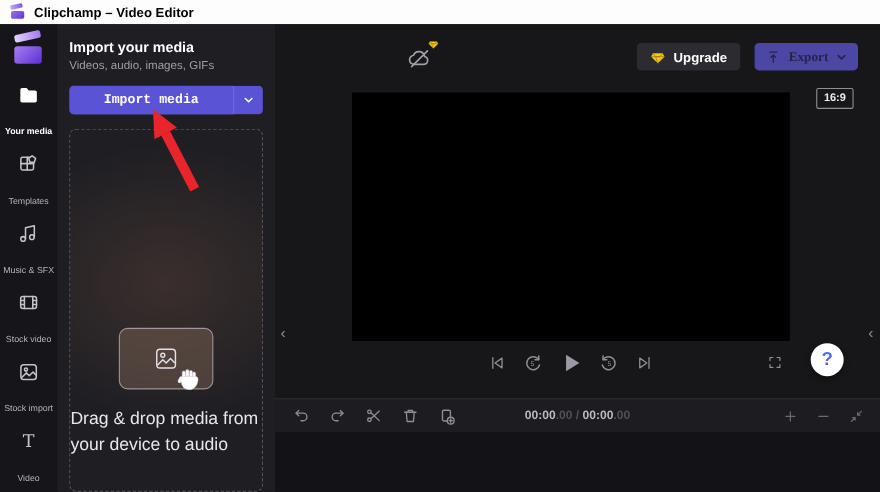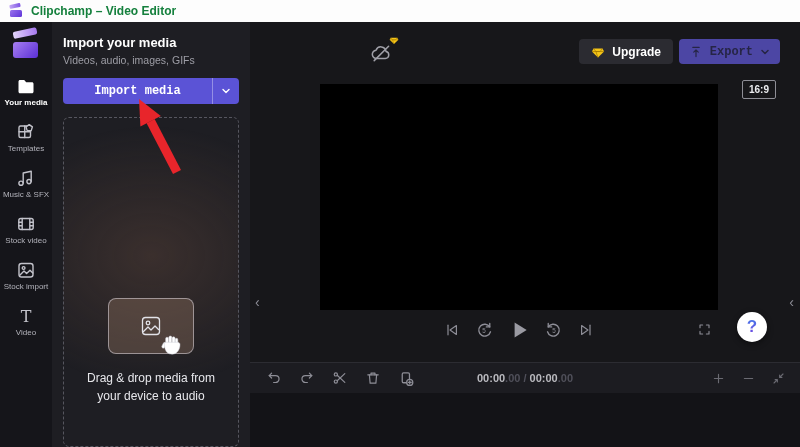--- a/index.html
+++ b/index.html
@@ -8,31 +8,31 @@
   svg{display:block;}
 
   
   .titlebar{position:absolute;top:0;left:0;right:0;height:22px;background:#fdfdfd;
             display:flex;align-items:center;padding-left:10px;gap:8px;box-sizing:border-box;}
   .tb-logo{width:13px;height:12px;position:relative;flex:0 0 auto;}
   .tb-logo .flap{position:absolute;top:0;left:0;width:11px;height:4px;border-radius:1px;
                  background:linear-gradient(90deg,#c3a8f4,#7d54e4);transform:rotate(-12deg);transform-origin:left bottom;}
   .tb-logo .bodyp{position:absolute;bottom:0;left:0;width:12px;height:7px;border-radius:1.5px;
                   background:linear-gradient(135deg,#9a74ec,#5f35d8);}
-  .tb-title{font-size:12px;font-weight:700;color:#15803d;}
+  .tb-title{font-size:12px;font-weight:700;color:#000000;}
 
   
   .sidebar{position:absolute;top:22px;left:0;width:52px;bottom:0;background:#15151a;
            display:flex;flex-direction:column;align-items:center;}
   .side-logo{width:28px;height:27px;margin:9px 0 11px;position:relative;flex:0 0 auto;}
   .side-logo .flap{position:absolute;top:1px;left:2px;width:24px;height:7px;border-radius:2px;
                    background:linear-gradient(90deg,#e3d4fa,#a678ee);transform:rotate(-12deg);transform-origin:left bottom;}
   .side-logo .bodyp{position:absolute;bottom:0;left:1px;width:25px;height:16px;border-radius:3px;
                     background:linear-gradient(135deg,#a77ff0,#5b2fd6);}
-  .side-item{width:52px;display:flex;flex-direction:column;align-items:center;gap:2px;
+  .side-item{width:52px;display:flex;flex-direction:column;align-items:center;gap:19px;
              padding:7px 1px;cursor:pointer;box-sizing:border-box;}
   .side-item .lbl{font-size:8px;color:#b3b3bb;text-align:center;line-height:1.25;}
   .side-item.active .lbl{color:#ffffff;font-weight:700;}
   .sicon{stroke:#c2c2ca;fill:none;stroke-width:1.4;stroke-linecap:round;stroke-linejoin:round;}
 
   
   .import-panel{position:absolute;top:22px;left:52px;width:198px;bottom:0;background:#1e1e23;
                 padding:13px 11px 0;box-sizing:border-box;display:flex;flex-direction:column;}
   .ip-title{font-size:13px;font-weight:700;color:#ffffff;}
   .ip-sub{font-size:10.5px;color:#9e9ea6;margin-top:4px;}
@@ -40,35 +40,35 @@
   .ip-btn-main{flex:1;background:#5b53d6;border:none;border-radius:4px 0 0 4px;color:#fff;
                font-weight:700;font-size:12px;font-family:inherit;cursor:pointer;}
   .ip-btn-caret{width:27px;background:#5b53d6;border:none;border-left:1px solid rgba(255,255,255,.35);
                 border-radius:0 4px 4px 0;display:flex;align-items:center;justify-content:center;cursor:pointer;}
   .dropzone{margin-top:13px;flex:1;border:1.5px dashed #56565f;border-radius:6px;position:relative;
             background:radial-gradient(ellipse 130% 55% at 50% 42%,rgba(125,88,70,.30),rgba(40,36,48,0) 72%);}
   .dz-card{position:absolute;left:50%;top:180px;transform:translateX(-50%);width:84px;height:54px;
            border-radius:8px;background:rgba(165,130,110,.32);border:1px solid rgba(235,230,240,.5);
            display:flex;align-items:center;justify-content:center;}
   .dz-hand{position:absolute;left:calc(50% + 8px);top:214px;}
-  .dz-text{position:absolute;left:0;right:0;top:251px;text-align:center;font-size:12px;
+  .dz-text{position:absolute;left:0;right:0;top:251px;font-size:16px;
            color:#e7e7eb;line-height:1.5;}
 
   
   .main{position:absolute;top:22px;left:250px;right:0;bottom:0;background:#17171a;}
   .pill-title{position:absolute;left:13px;top:17px;height:24px;background:#26262b;border-radius:4px;
               display:flex;align-items:center;padding:0 12px;font-size:12px;font-weight:700;color:#fff;cursor:text;}
   .cloud-wrap{position:absolute;left:120px;top:20px;cursor:pointer;}
   .gem-badge{position:absolute;left:139px;top:13px;}
   .upgrade-btn{position:absolute;right:127px;top:17px;height:25px;background:#2b2b31;border:none;
                border-radius:4px;display:flex;align-items:center;gap:7px;padding:0 12px;color:#fff;
                font-size:12px;font-weight:700;font-family:inherit;cursor:pointer;}
   .export-btn{position:absolute;right:20px;top:17px;height:25px;background:#4c46a4;border:none;
               border-radius:4px;display:flex;align-items:center;gap:7px;padding:0 10px;color:#262545;
-              font-size:12px;font-weight:700;font-family:Liberation Mono, monospace;cursor:pointer;}
+              font-size:12px;font-weight:700;font-family:Liberation Serif, serif;cursor:pointer;}
   .preview{position:absolute;left:70px;top:62px;width:398px;height:226px;background:#000;}
   .aspect-badge{position:absolute;right:24px;top:58px;border:1px solid #8e8e96;border-radius:2px;
                 padding:3px 6px;font-size:10px;font-weight:700;color:#ecedf0;}
   .playback{position:absolute;left:70px;top:297px;width:398px;display:flex;align-items:center;
             justify-content:center;gap:15px;}
   .pb{stroke:#8d8d96;fill:none;stroke-width:1.5;stroke-linecap:round;stroke-linejoin:round;cursor:pointer;}
   .fullscreen-btn{position:absolute;right:88px;top:300px;cursor:pointer;}
   .help-btn{position:absolute;right:33px;top:290px;width:30px;height:30px;border-radius:50%;background:#fff;
             display:flex;align-items:center;justify-content:center;box-shadow:0 2px 6px rgba(0,0,0,.45);cursor:pointer;}
   .help-q{font-size:17px;font-weight:700;background:linear-gradient(180deg,#3f7de8,#7a3fe0);

